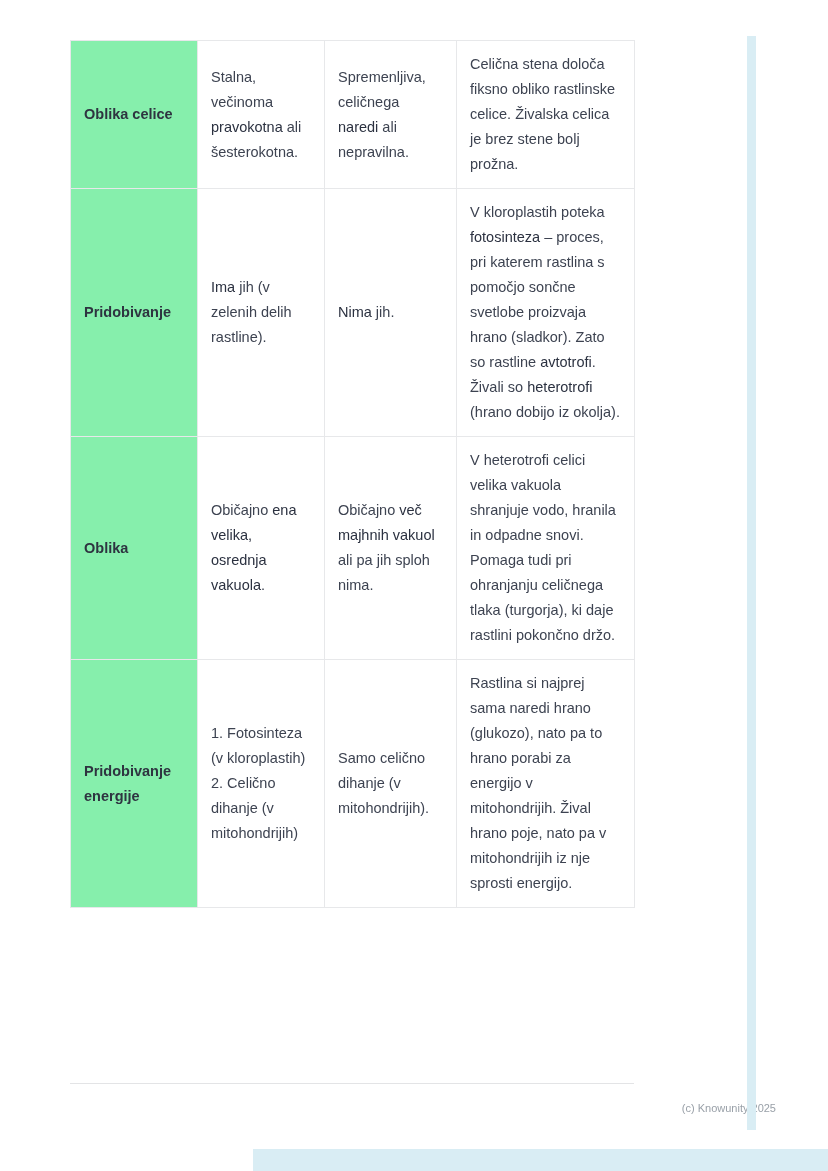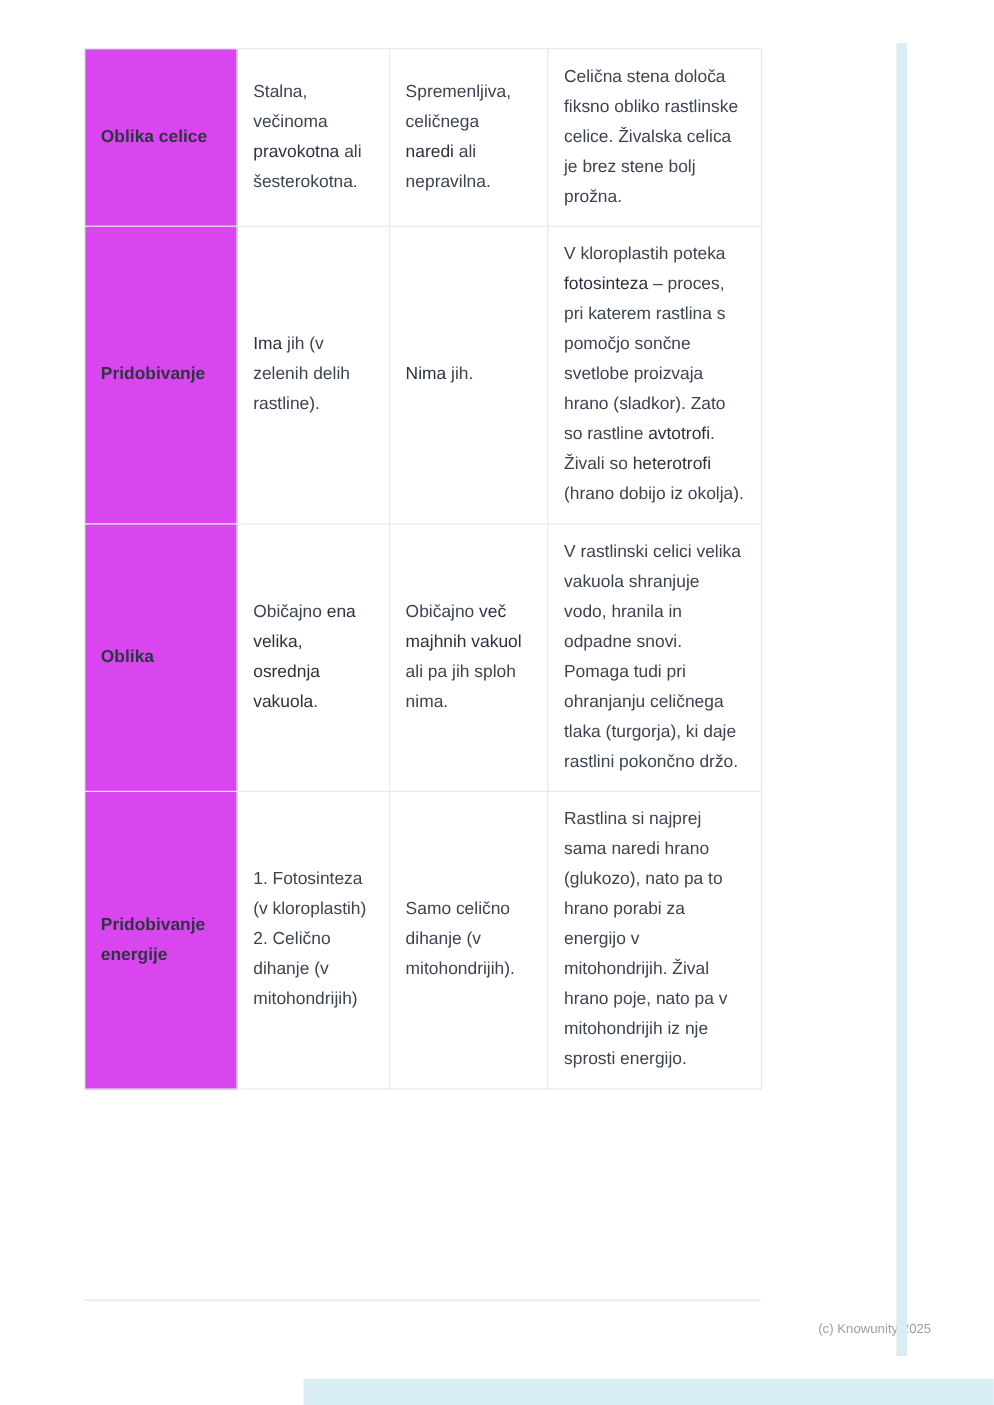--- a/index.html
+++ b/index.html
@@ -31,21 +31,21 @@
     padding: 11px 13px;
     font-size: 14.5px;
     line-height: 25px;
     color: #3d4351;
     vertical-align: middle;
     text-align: left;
     white-space: pre-line;
     word-wrap: break-word;
   }
   table.cmp th {
-    background: #d946ef;
+    background: #86efac;
     font-weight: bold;
     color: #2e3440;
   }
   table.cmp td .b {
     font-weight: normal;
     color: #2b3140;
   }
 
   .footer-divider {
     position: absolute;
@@ -106,21 +106,21 @@
     <th class="c-label">Pridobivanje</th>
     <td class="c-plant"><span class="b">Ima</span><span> jih (v zelenih delih rastline).</span></td>
     <td class="c-animal"><span class="b">Nima</span><span> jih.</span></td>
     <td class="c-expl"><span>V kloroplastih poteka </span><span class="b">fotosinteza</span><span> – proces, pri katerem rastlina s pomočjo sončne svetlobe proizvaja hrano (sladkor). Zato so rastline </span><span class="b">avtotrofi</span><span>. Živali so </span><span class="b">heterotrofi</span><span> (hrano dobijo iz okolja).</span></td>
   </tr>
 
   <tr>
     <th class="c-label">Oblika</th>
     <td class="c-plant"><span>Običajno </span><span class="b">ena velika, osrednja vakuola</span><span>.</span></td>
     <td class="c-animal"><span>Običajno </span><span class="b">več majhnih vakuol</span><span> ali pa jih sploh nima.</span></td>
-    <td class="c-expl"><span>V rastlinski celici velika vakuola shranjuje vodo, hranila in odpadne snovi. Pomaga tudi pri ohranjanju celičnega tlaka (turgorja), ki daje rastlini pokončno držo.</span></td>
+    <td class="c-expl"><span>V heterotrofi celici velika vakuola shranjuje vodo, hranila in odpadne snovi. Pomaga tudi pri ohranjanju celičnega tlaka (turgorja), ki daje rastlini pokončno držo.</span></td>
   </tr>
 
   <tr>
     <th class="c-label">Pridobivanje energije</th>
     <td class="c-plant"><span>1. Fotosinteza (v kloroplastih)
 2. Celično dihanje (v mitohondrijih)</span></td>
     <td class="c-animal"><span>Samo celično dihanje (v mitohondrijih).</span></td>
     <td class="c-expl"><span>Rastlina si najprej sama naredi hrano (glukozo), nato pa to hrano porabi za energijo v mitohondrijih. Žival hrano poje, nato pa v mitohondrijih iz nje sprosti energijo.</span></td>
   </tr>
 </tbody>

